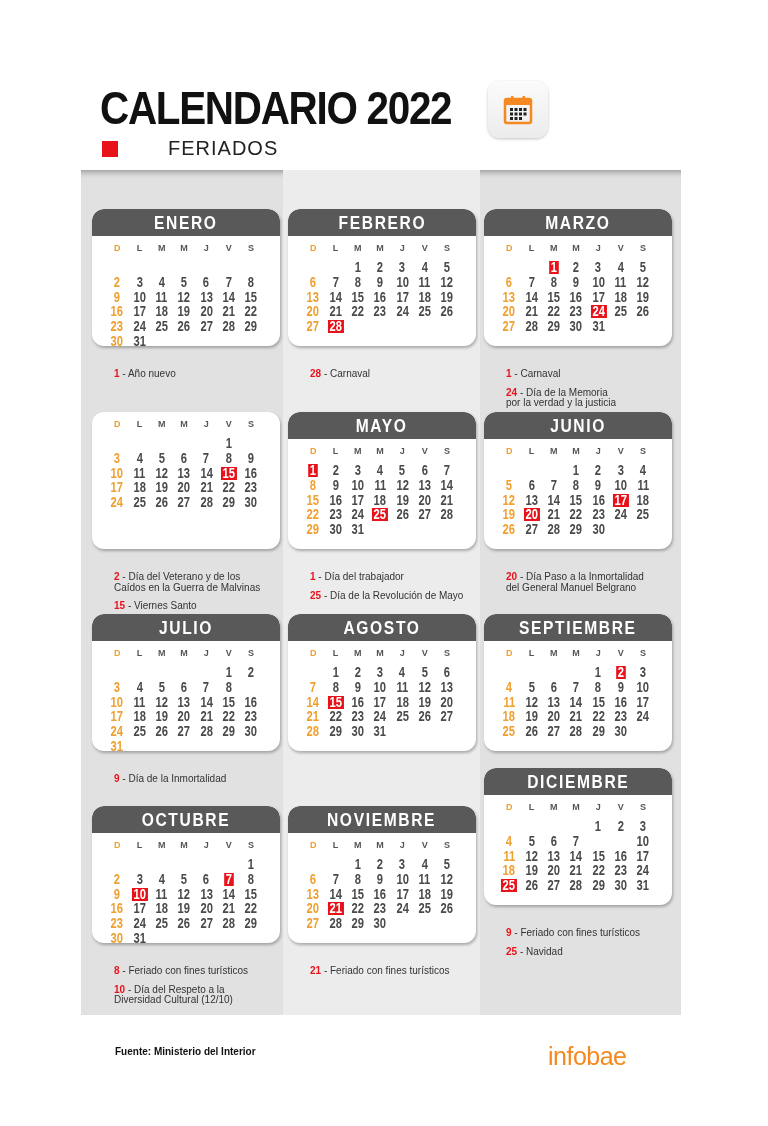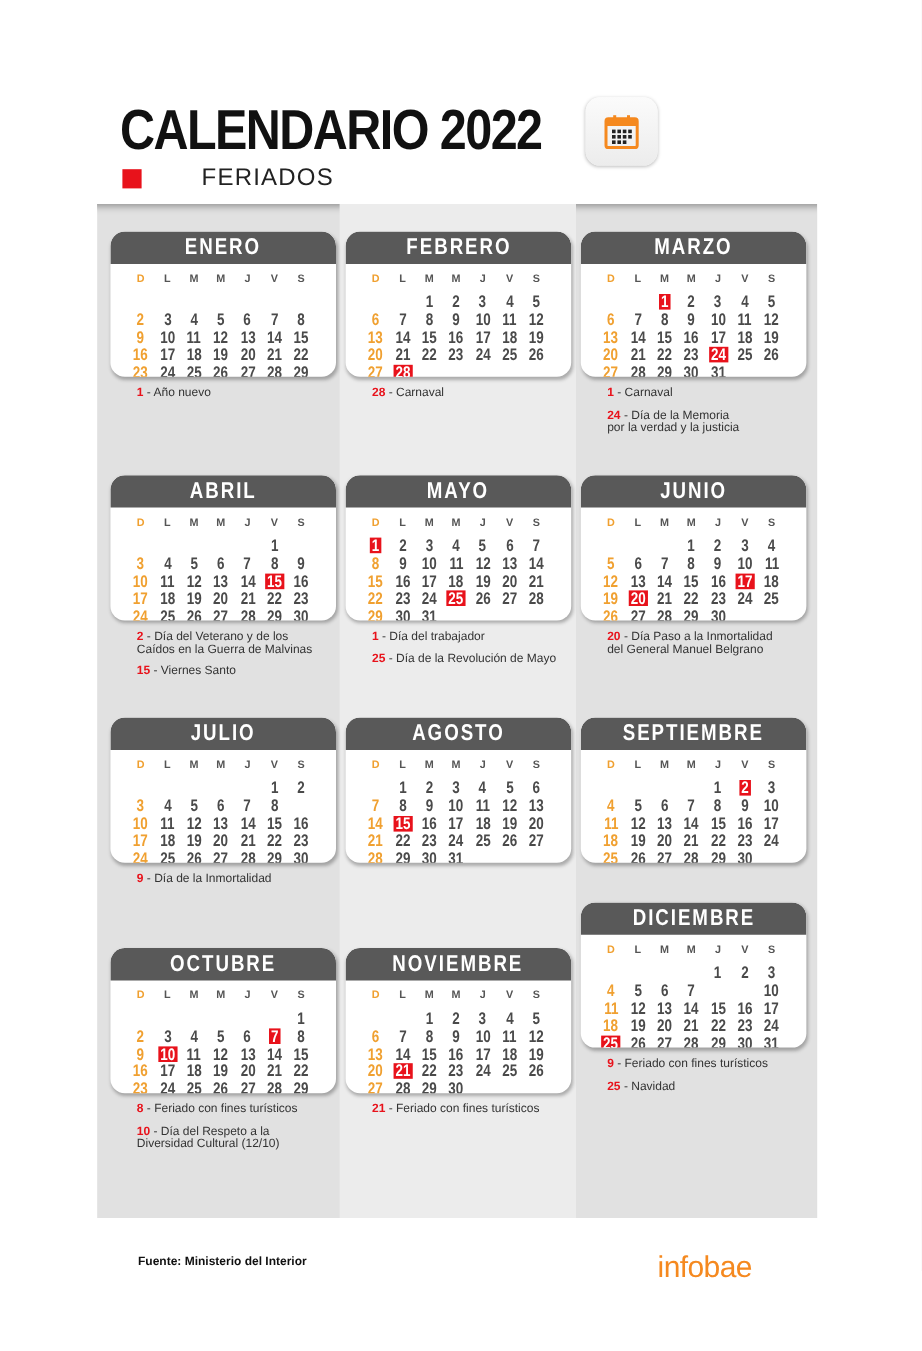--- a/index.html
+++ b/index.html
@@ -29,22 +29,22 @@
     background: #e1e1e1;
     box-shadow: inset 0 8px 6px -6px rgba(0,0,0,0.35);
   }
   .bg-mid {
     position: absolute; left: 202px; top: 0; width: 197px; height: 845px;
     background: #ececec;
   }
 
   .month { position: absolute; width: 188px; }
   .month-card {
-    background: #fff; border-radius: 12px; height: 121px;
-    box-shadow: 1px 2px 3px rgba(0,0,0,0.28); overflow: hidden;
+    background: #fff; border-radius: 12px; height: 137px;
+    box-shadow: 1px 2px 3px rgba(0,0,0,0.28); overflow: hidden; margin-top: 16px;
   }
   .month-head {
     height: 27px; background: #595959; color: #fff; text-align: center;
     font-weight: bold; font-size: 19px; letter-spacing: 2px; line-height: 27px;
     border-radius: 12px 12px 0 0;
   }
   .month-head span { display: inline-block; transform: scaleX(0.82); }
   .grid { padding: 4px 8px 0 14px; }
   .dow, .week { display: grid; grid-template-columns: repeat(7, 22.3px); }
   .dow div {
@@ -56,21 +56,21 @@
     height: 14.8px; line-height: 14.8px;
   }
   .week div span { display: inline-block; transform: scaleX(0.8); }
   .week div.sun { color: #f0a030; }
   .week div.hol span {
     background: #e8121b; color: #fff; padding: 0 2px; line-height: 13px;
     transform: scaleX(0.8);
   }
   .weeks { padding-top: 3px; }
 
-  .notes { padding: 9px 0 0 22px; font-size: 10px; line-height: 10.5px; color: #333; }
+  .notes { padding: 23px 0 0 22px; font-size: 10px; line-height: 10.5px; color: #333; }
   .note { margin-bottom: 8px; white-space: pre-line; }
   .note .num { color: #e8121b; font-weight: bold; }
 
   .footer-src {
     position: absolute; left: 115px; top: 1046px; font-size: 10px; font-weight: bold; color: #111;
   }
   .logo {
     position: absolute; left: 548px; top: 1030px; font-size: 25px; color: #f5891f;
     letter-spacing: -0.5px;
     margin-top: 12px;
@@ -317,21 +317,20 @@
         </div>
       </div>
       <div class="notes">
         <div class="note"><span class="num">1</span><span> - Carnaval</span></div>
         <div class="note"><span class="num">24</span><span> - Día de la Memoria
 por la verdad y la justicia</span></div>
       </div>
     </div>
     <div class="month" style="left: 92px; top: 396px;">
       <div class="month-card">
-        <div class="month-head"><span>ABRIL</span></div>
         <div class="grid">
           <div class="dow">
             <div class="sun">D</div>
             <div class="">L</div>
             <div class="">M</div>
             <div class="">M</div>
             <div class="">J</div>
             <div class="">V</div>
             <div class="">S</div>
           </div>

